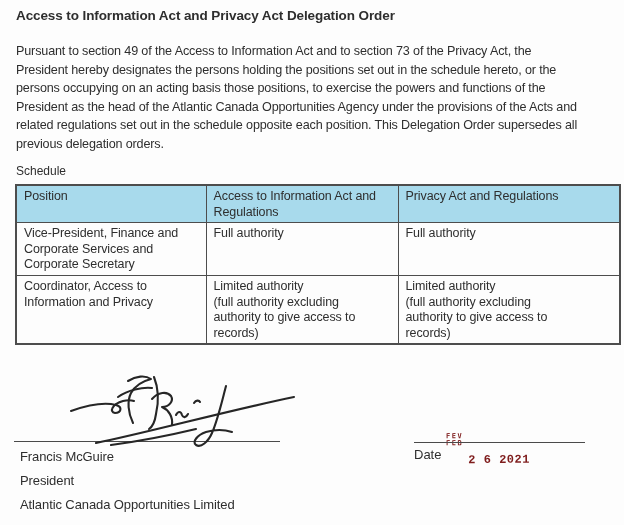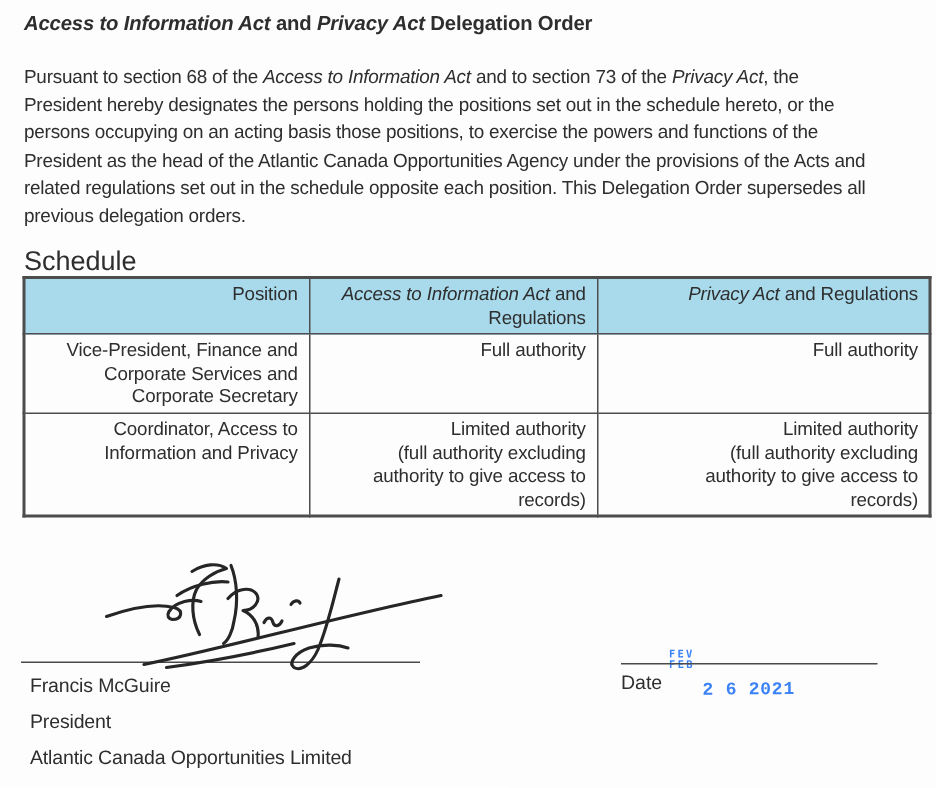--- a/index.html
+++ b/index.html
@@ -5,59 +5,59 @@
   :root{
     --header_bg:#a8daec;
     --border:#4d4d4d;
     --text:#2e2e2e;
   }
   *{margin:0;padding:0;box-sizing:border-box;}
   html,body{background:#ffffff;}
   body{font-family:"Liberation Sans",sans-serif;color:var(--text);}
   .page{position:relative;width:624px;height:525px;background:#fdfdfd;overflow:hidden;}
 
-  .it{font-style:italic;}
+  .it{}
   .bd{font-weight:700;}
 
   .title{position:absolute;left:16px;top:8px;font-size:13.5px;font-weight:700;white-space:nowrap;letter-spacing:-0.1px;}
 
   .para{position:absolute;left:16px;top:42px;width:600px;font-size:12.6px;line-height:18.6px;letter-spacing:-0.15px;}
   .pline{white-space:nowrap;}
 
-  .schedule-label{position:absolute;left:16px;top:164px;font-size:18px;}
+  .schedule-label{position:absolute;left:16px;top:164px;font-size:12px;}
 
   table.sched{position:absolute;left:15px;top:184px;border-collapse:collapse;table-layout:fixed;
     border:2px solid var(--border);font-size:12.5px;}
-  table.sched th,table.sched td{border:1px solid var(--border);vertical-align:top;text-align:right;
+  table.sched th,table.sched td{border:1px solid var(--border);vertical-align:top;text-align:left;
     padding:3px 7px 2px 7px;font-weight:400;line-height:15.6px;white-space:pre-line;letter-spacing:-0.1px;}
   table.sched thead th{background:var(--header_bg);}
   .c1{width:190px;} .c2{width:192px;margin-left:42px;} .c3{width:222px;}
   .rh{height:36px;} .r1{height:48px;} .r2{height:66px;}
 
   .sig-line{position:absolute;left:14px;top:441px;width:266px;border-top:1.5px solid #4a4a4a;}
   .sig-svg{position:absolute;left:66px;top:371px;width:250px;height:82px;}
   .sig-block{position:absolute;left:20px;top:445px;font-size:13px;line-height:23.8px;letter-spacing:-0.1px;}
 
   .date-line{position:absolute;left:414px;top:442px;width:171px;border-top:1.5px solid #4a4a4a;}
   .date-label{position:absolute;left:414px;top:447px;font-size:13px;}
   .stamp{position:absolute;left:446px;top:413px;display:flex;align-items:center;gap:5px;
-    color:#3b82f6;transform:rotate(-0.5deg);}
+    color:#7f1d1d;transform:rotate(-0.5deg);}
   .stamp-months{display:flex;flex-direction:column;font-family:"DejaVu Sans Mono",monospace;
     font-size:7px;line-height:7px;font-weight:700;letter-spacing:1.5px;}
   .stamp-date{font-family:Liberation Mono, monospace;font-size:12px;font-weight:700;letter-spacing:0.5px;white-space:pre;margin-top:40px;}
 </style>
 </head>
 <body>
 
 <div class="page">
 
   <div class="title"><span class="it bd">Access to Information Act</span><span class="bd"> and </span><span class="it bd">Privacy Act</span><span class="bd"> Delegation Order</span></div>
 
   <div class="para">
-    <div class="pline"><span>Pursuant to section 68 of the </span><span class="it">Access to Information Act</span><span> and to section 73 of the </span><span class="it">Privacy Act</span><span>, the</span></div>
+    <div class="pline"><span>Pursuant to section 49 of the </span><span class="it">Access to Information Act</span><span> and to section 73 of the </span><span class="it">Privacy Act</span><span>, the</span></div>
     <div class="pline"><span>President hereby designates the persons holding the positions set out in the schedule hereto, or the</span></div>
     <div class="pline"><span>persons occupying on an acting basis those positions, to exercise the powers and functions of the</span></div>
     <div class="pline"><span>President as the head of the Atlantic Canada Opportunities Agency under the provisions of the Acts and</span></div>
     <div class="pline"><span>related regulations set out in the schedule opposite each position. This Delegation Order supersedes all</span></div>
     <div class="pline"><span>previous delegation orders.</span></div>
   </div>
 
   <div class="schedule-label">Schedule</div>
 
   <table class="sched">

